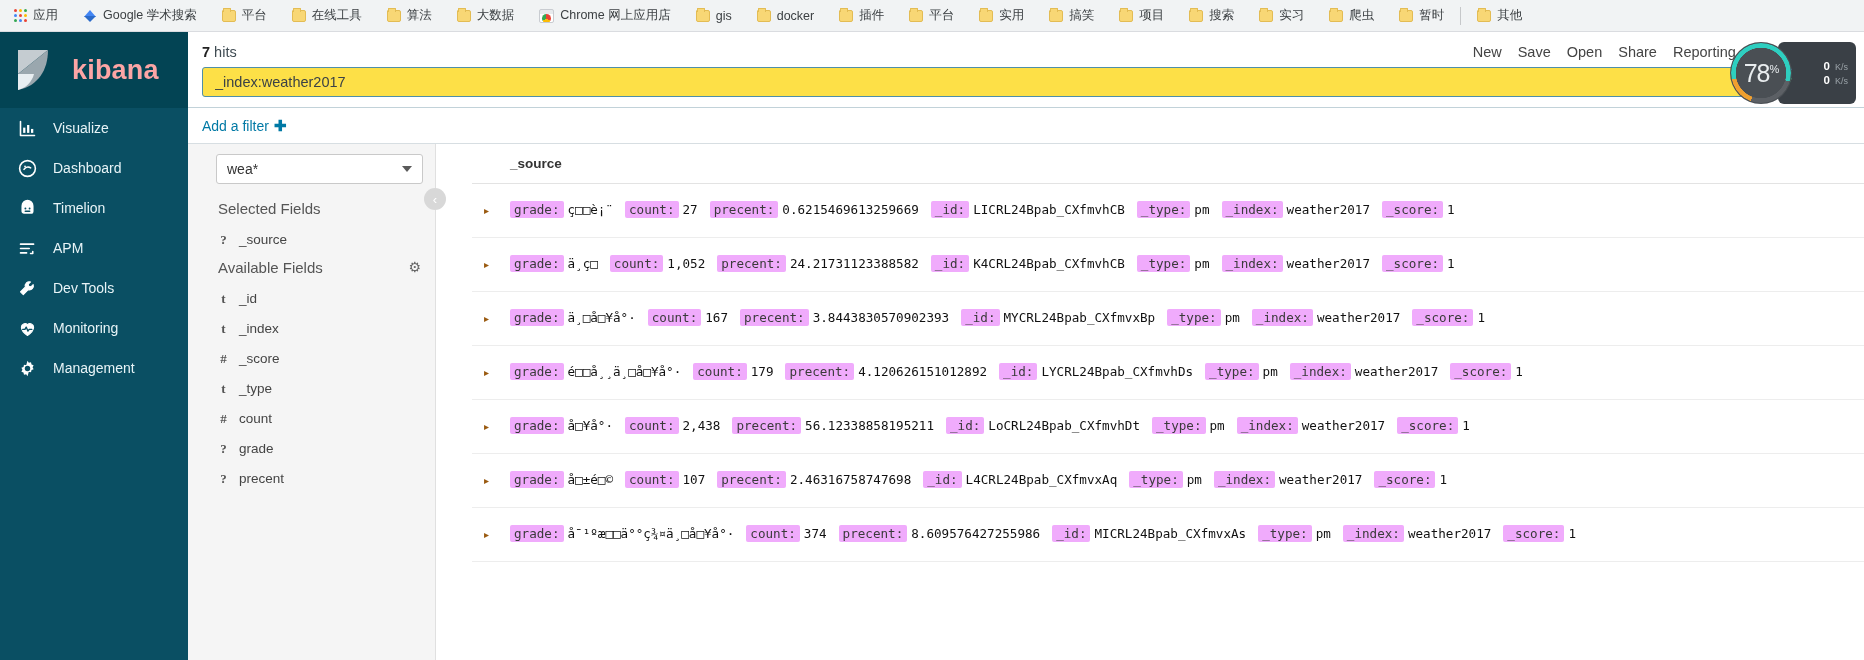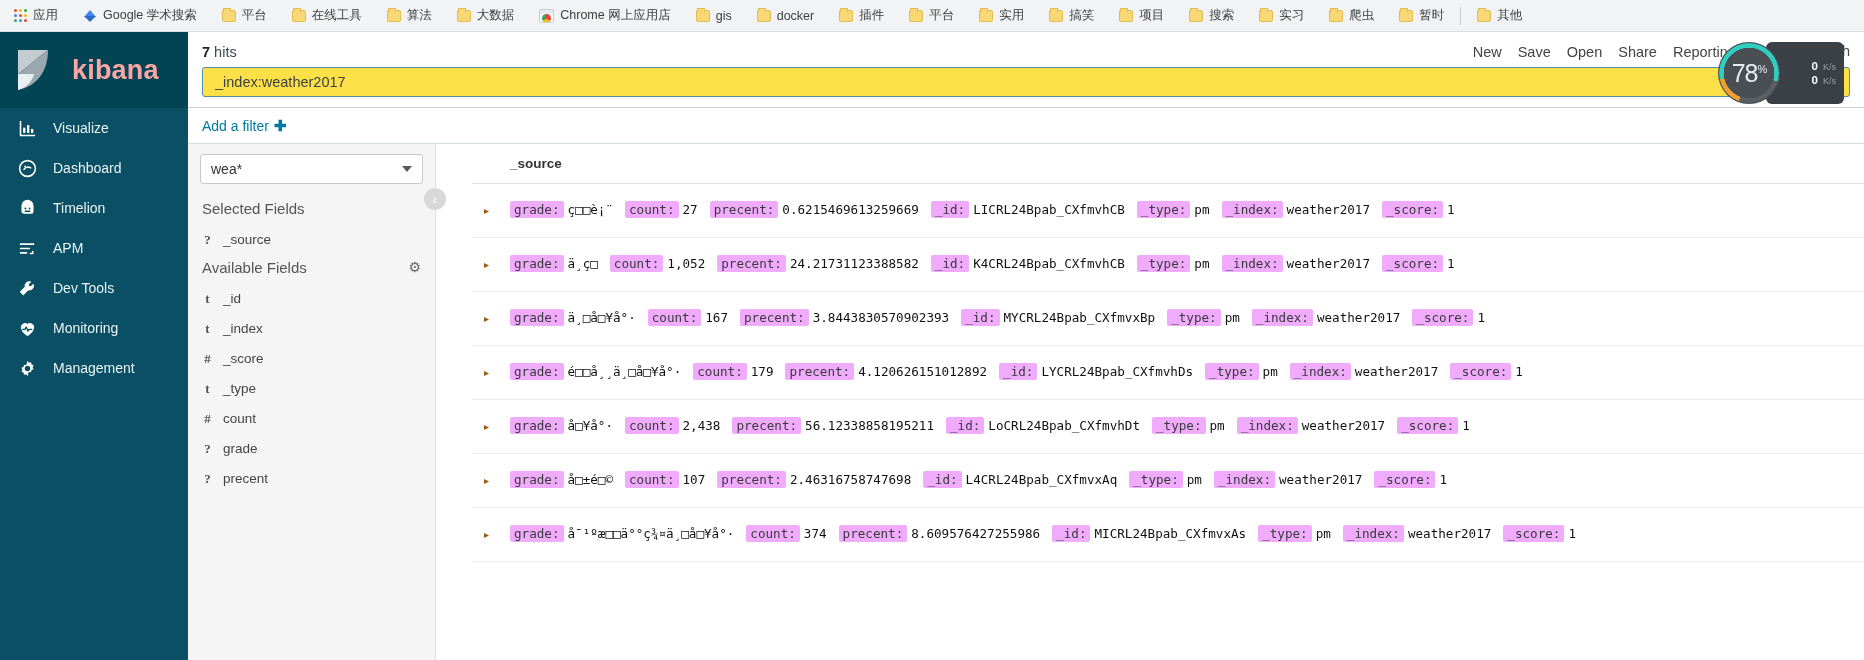--- a/index.html
+++ b/index.html
@@ -139,21 +139,21 @@
     font-size: 14px; color: #0079a5; cursor: pointer;
     display: inline-flex; align-items: center; gap: 5px;
   }
   .kb-plus { font-weight: 700; font-size: 15px; }
 
   .kb-body { flex: 1; display: flex; min-height: 0; background: #fff; }
 
   
   .kb-fields {
     width: 248px; flex: none; background: #f5f5f5;
-    border-right: 1px solid #e0e0e0; padding: 10px 0 0 0;
+    border-right: 1px solid #e0e0e0; padding: 10px 0 0 16px;
     position: relative;
   }
   .kb-index-select {
     margin: 0 12px 12px 12px; height: 30px; background: #fff;
     border: 1px solid #c9c9c9; border-radius: 3px;
     display: flex; align-items: center; padding: 0 10px;
     font-size: 14px; color: #333; cursor: pointer;
   }
   .kb-index-select .caret {
     margin-left: auto; width: 0; height: 0;
@@ -204,21 +204,21 @@
     font-size: 12.6px; color: #2a2a2a; line-height: 1.6;
   }
   .kb-k {
     background: #f0abfc; color: #3a3a3a; padding: 1px 4px;
     border-radius: 2px; margin-right: 4px;
   }
   .kb-v { margin-right: 12px; color: #111; }
 
   
   .perf-overlay {
-    position: absolute; right: 20px; top: 10px;
+    position: absolute; right: 8px; top: 10px;
     display: flex; align-items: stretch; z-index: 50;
     font-family: "Liberation Sans", sans-serif;
   }
   .perf-gauge {
     width: 62px; height: 62px; border-radius: 50%;
     background: #4a4f54; position: relative;
     display: flex; align-items: center; justify-content: center;
   }
   .perf-gauge .ring {
     position: absolute; inset: 1px; border-radius: 50%;

